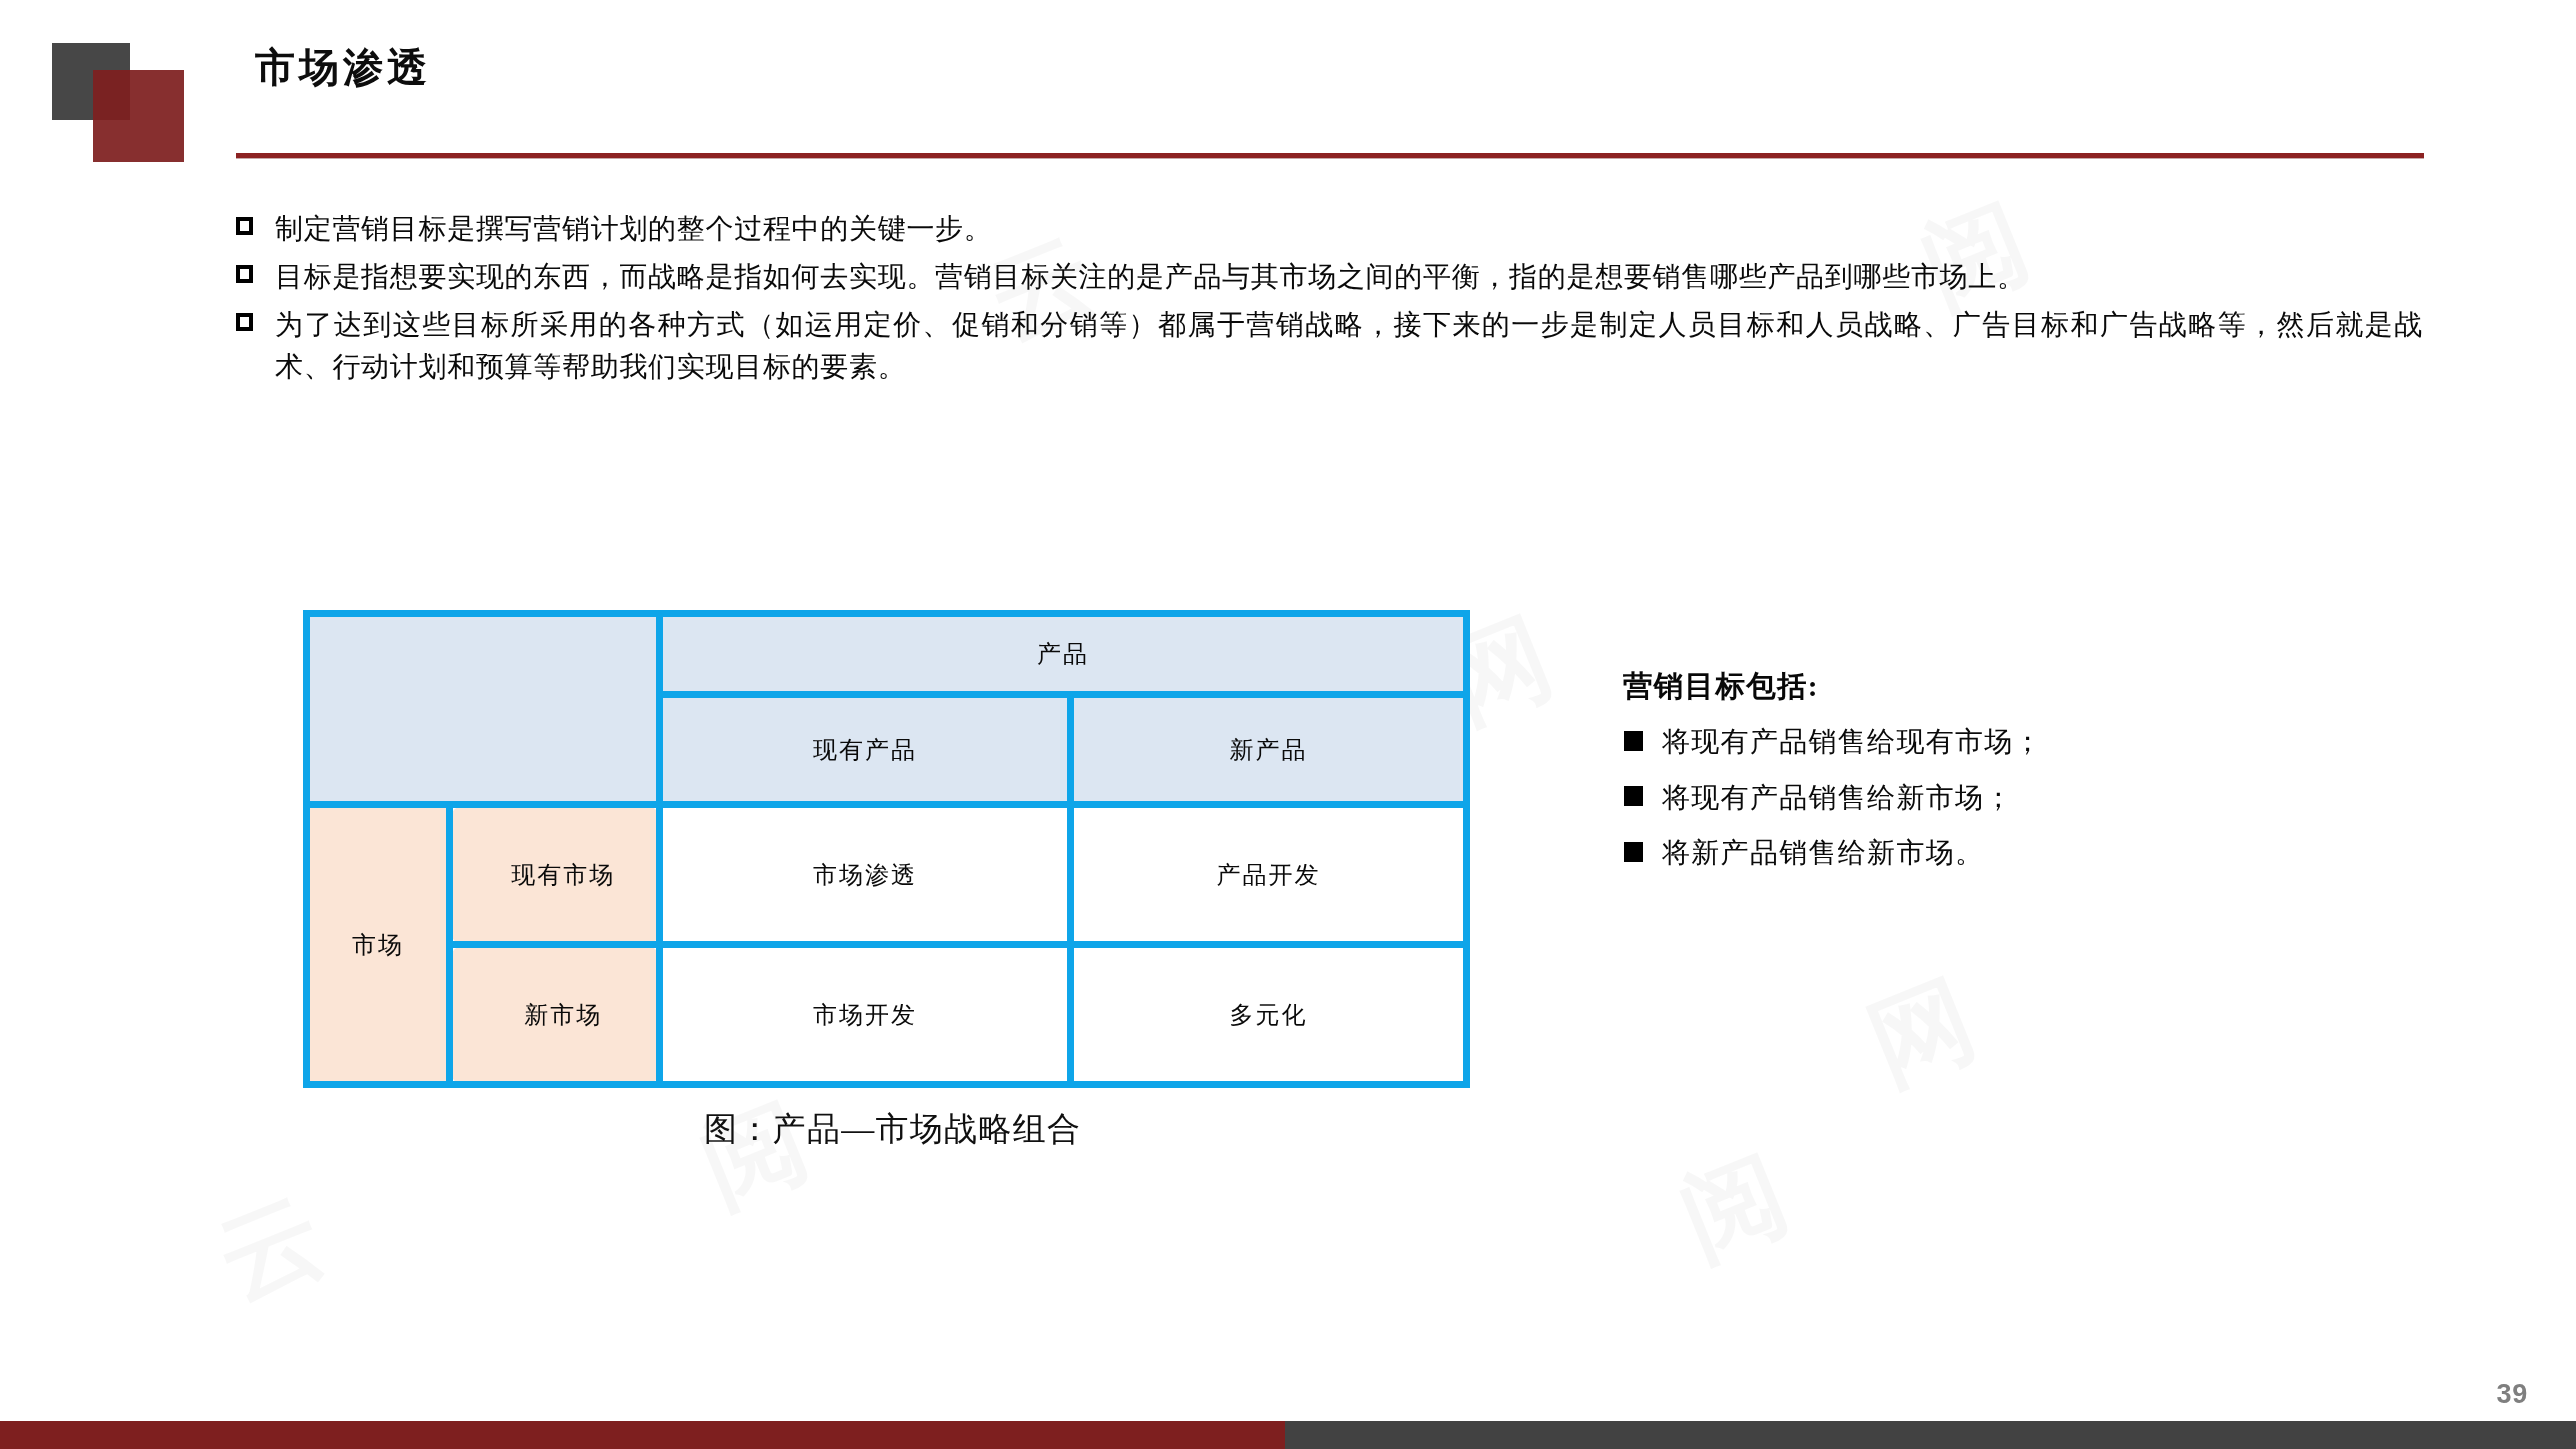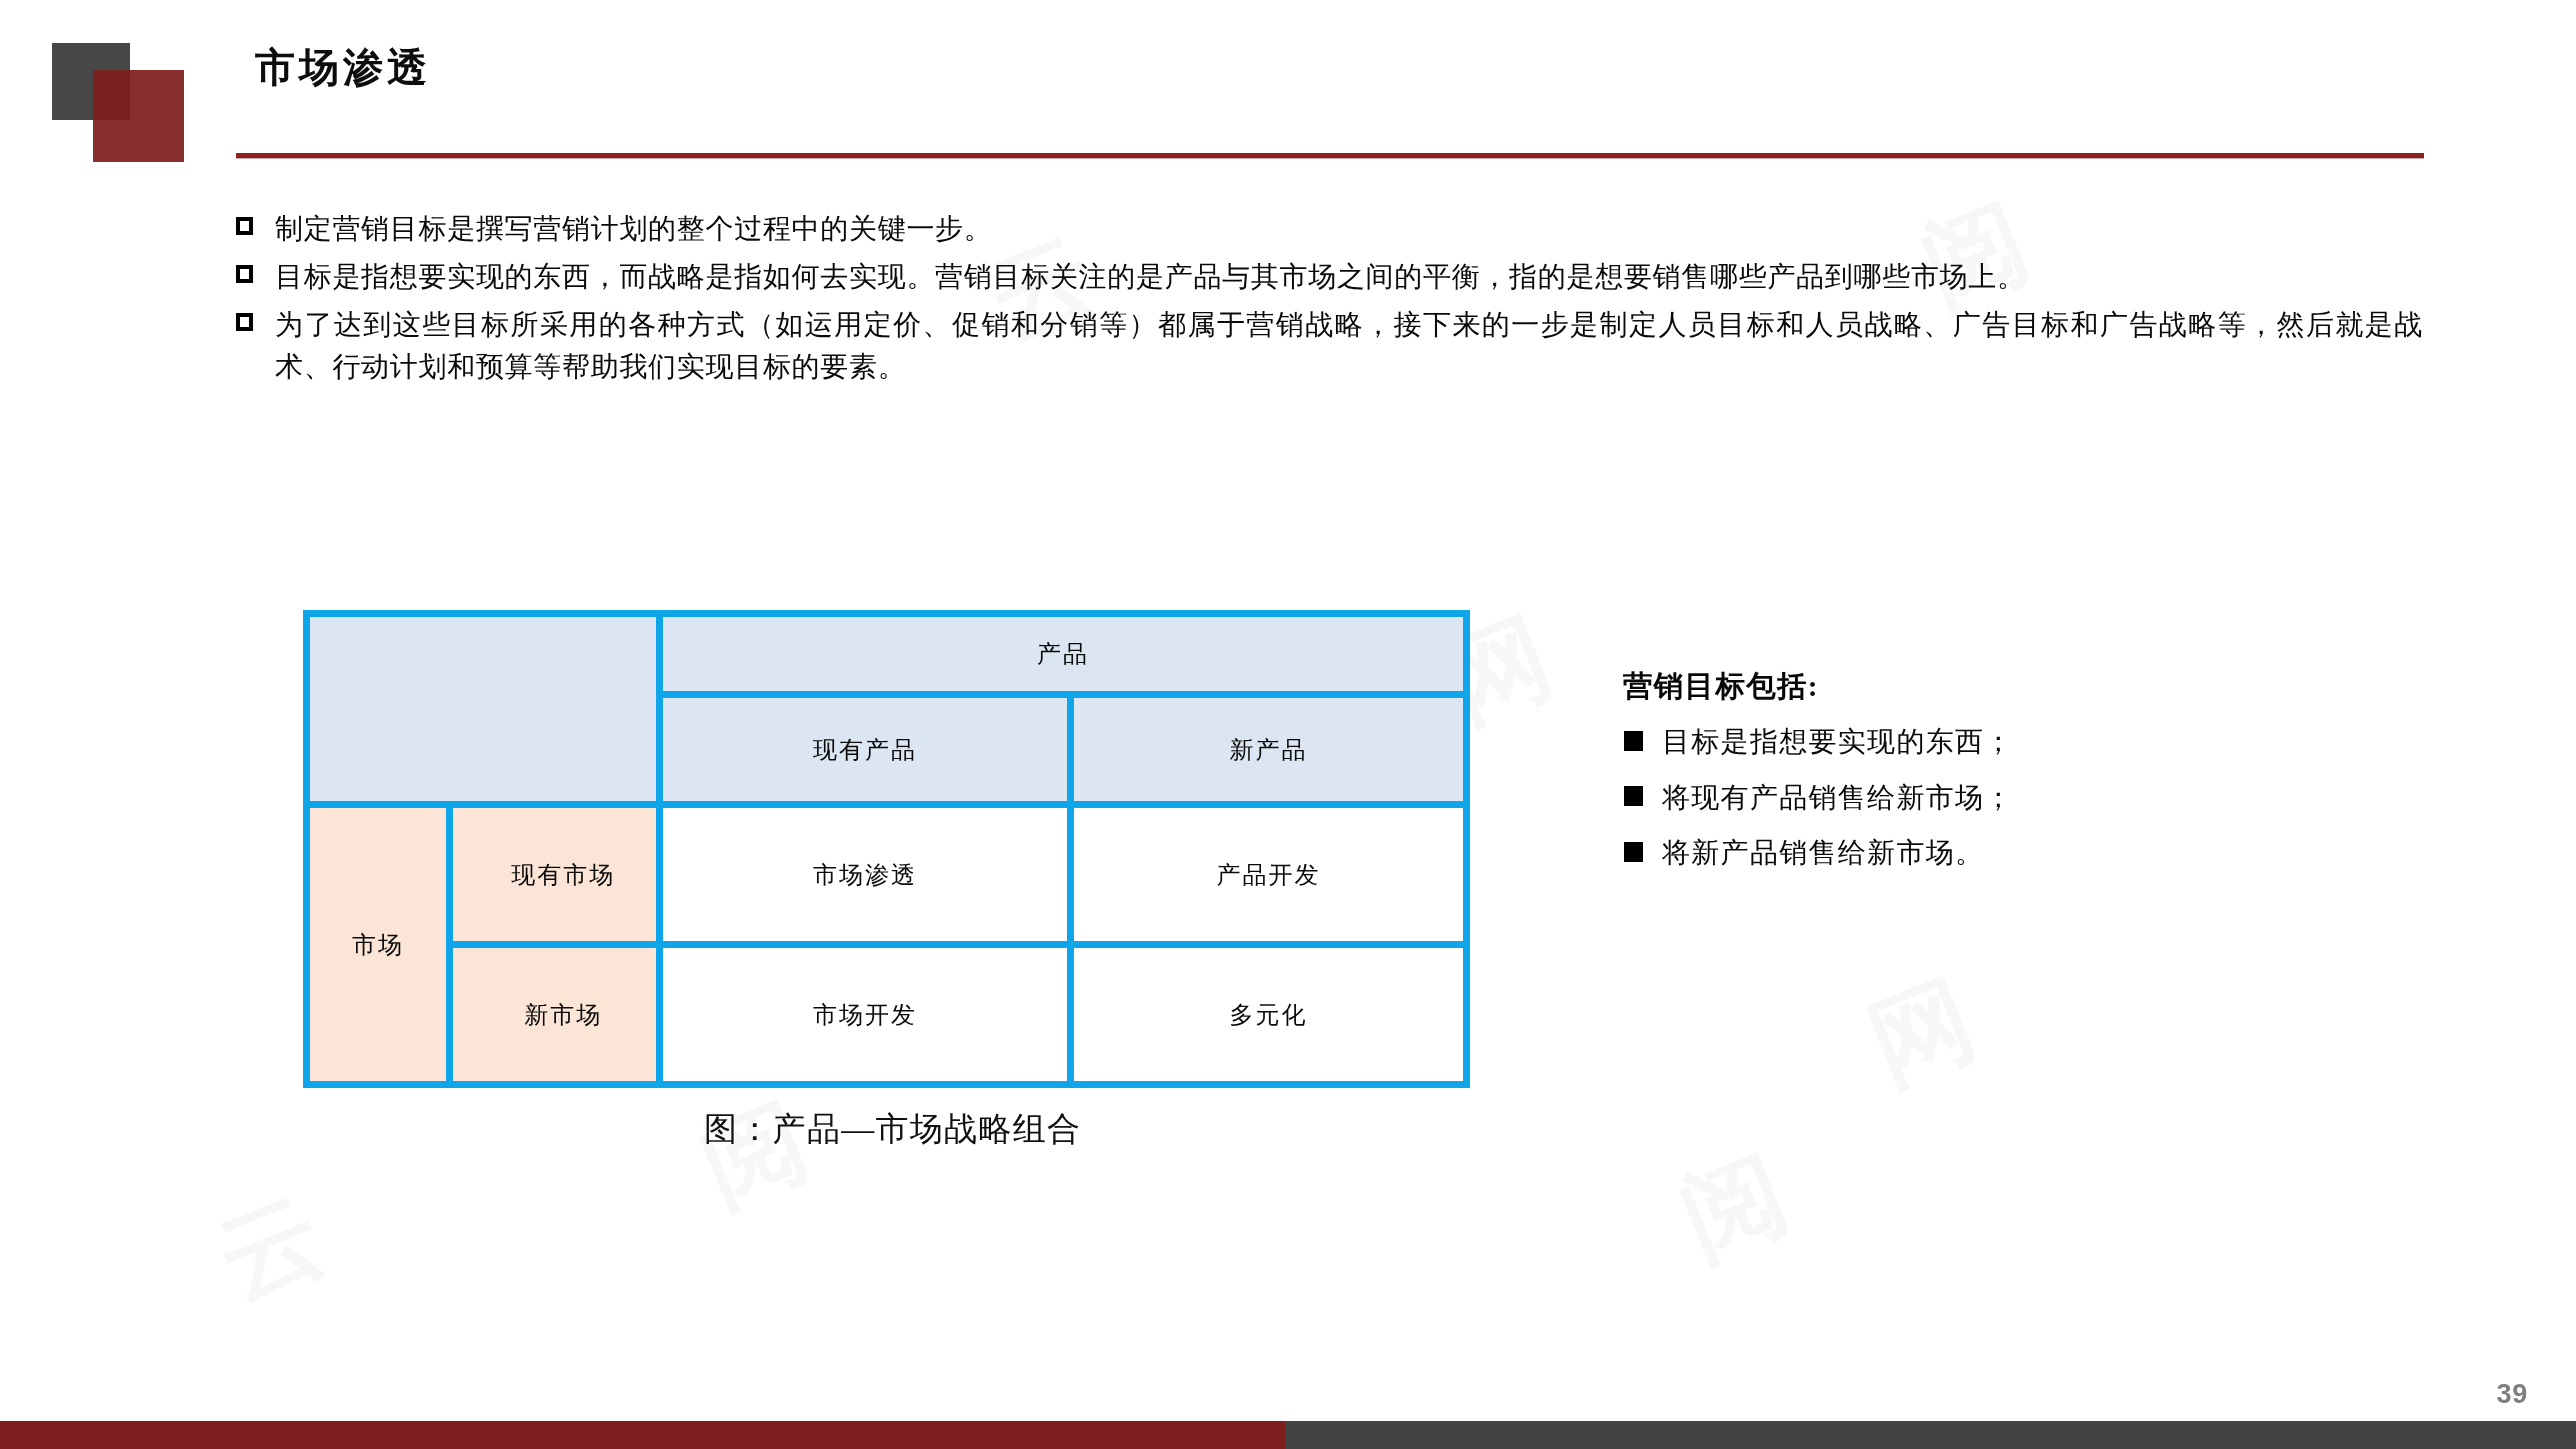--- a/index.html
+++ b/index.html
@@ -292,21 +292,21 @@
   </tbody>
 </table>
 
 <div id="figure-caption">图：产品—市场战略组合</div>
 
 <div id="right-panel">
   <div id="right-panel-title">营销目标包括:</div>
 
   <div class="goal-item">
     <span class="goal-bullet"></span>
-    <span class="goal-text">目标是指想要实现的东西；</span>
+    <span class="goal-text">将现有产品销售给现有市场；</span>
   </div>
   <div class="goal-item">
     <span class="goal-bullet"></span>
     <span class="goal-text">将现有产品销售给新市场；</span>
   </div>
   <div class="goal-item">
     <span class="goal-bullet"></span>
     <span class="goal-text">将新产品销售给新市场。</span>
   </div>
 </div>

